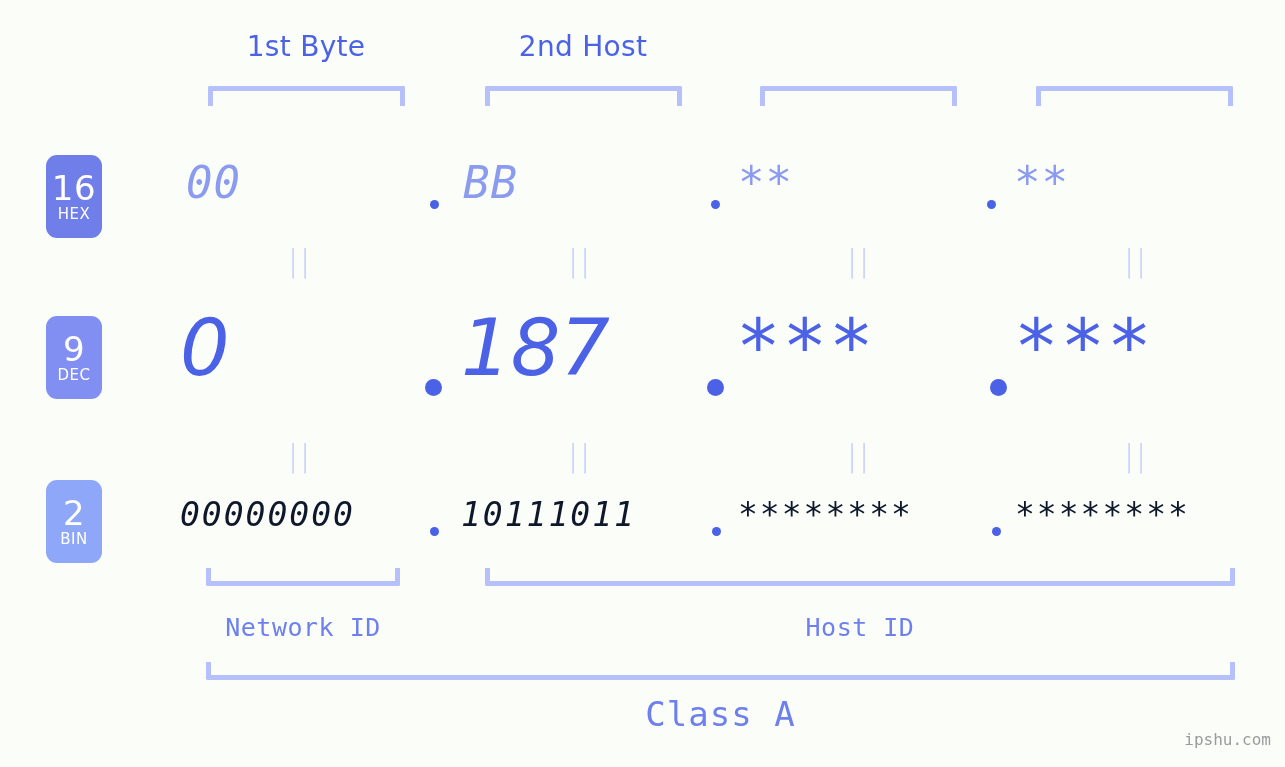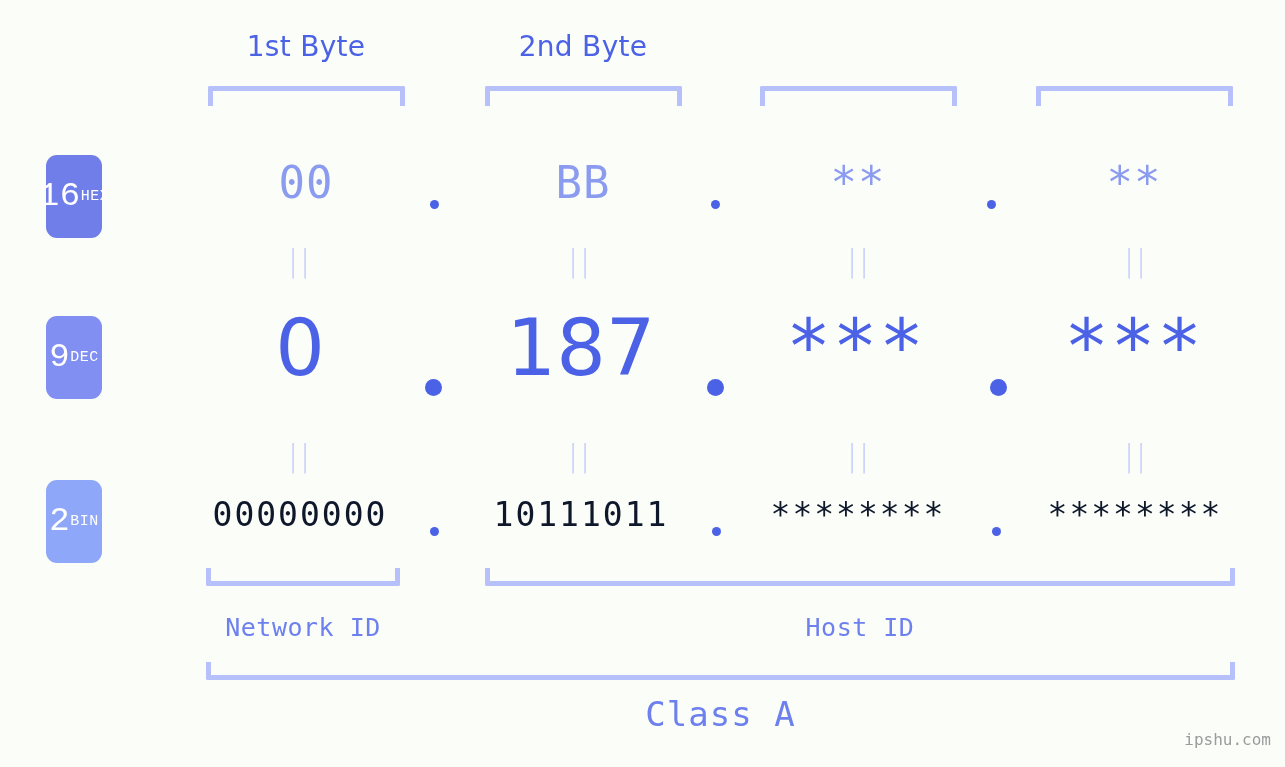--- a/index.html
+++ b/index.html
@@ -60,49 +60,49 @@
   }
 
   
   .badge {
     position: absolute;
     left: 46px;
     width: 56px;
     height: 83px;
     border-radius: 11px;
     display: flex;
-    flex-direction: row;
+    flex-direction: column;
     align-items: center;
     justify-content: center;
     color: #ffffff;
     line-height: 1;
-    font-family: Liberation Mono, monospace;
   }
   .badge .num {
     font-size: 34px;
     font-weight: 400;
     letter-spacing: 0.5px;
     margin-bottom: 2px;
   }
   .badge .name {
     font-size: 15px;
     font-weight: 400;
     letter-spacing: 0.5px;
   }
   .badge-hex { top: 155px; background: #6f7ee8; }
   .badge-dec { top: 316px; background: #818ff2; }
   .badge-bin { top: 480px; background: #8ea7f8; }
 
   
   .cell {
     position: absolute;
     width: 240px;
-    text-align: center;
-    white-space: nowrap;
-    font-family: "DejaVu Sans Mono", monospace;
+    text-align: left;
+    white-space: nowrap;
+    font-family: "DejaVu Sans Mono", monospace;
+    font-style: italic;
   }
 
   .row-hex .cell {
     top: 157px;
     font-size: 44px;
     color: #8b9bf0;
     letter-spacing: 1px;
   }
 
   .row-dec .cell {
@@ -180,21 +180,21 @@
     color: #9b9b9b;
     letter-spacing: 0px;
   }
 </style>
 </head>
 <body>
 
 <div class="stage">
 
   <div class="byte-header" style="left:186px;">1st Byte</div>
-  <div class="byte-header" style="left:463px;">2nd Byte</div>
+  <div class="byte-header" style="left:463px;">2nd Host</div>
 
   <div class="bracket-top" style="left:208px;  width:197px;"></div>
   <div class="bracket-top" style="left:485px;  width:197px;"></div>
   <div class="bracket-top" style="left:760px;  width:197px;"></div>
   <div class="bracket-top" style="left:1036px; width:197px;"></div>
 
   <div class="badge badge-hex">
     <span class="num">16</span>
     <span class="name">HEX</span>
   </div>

